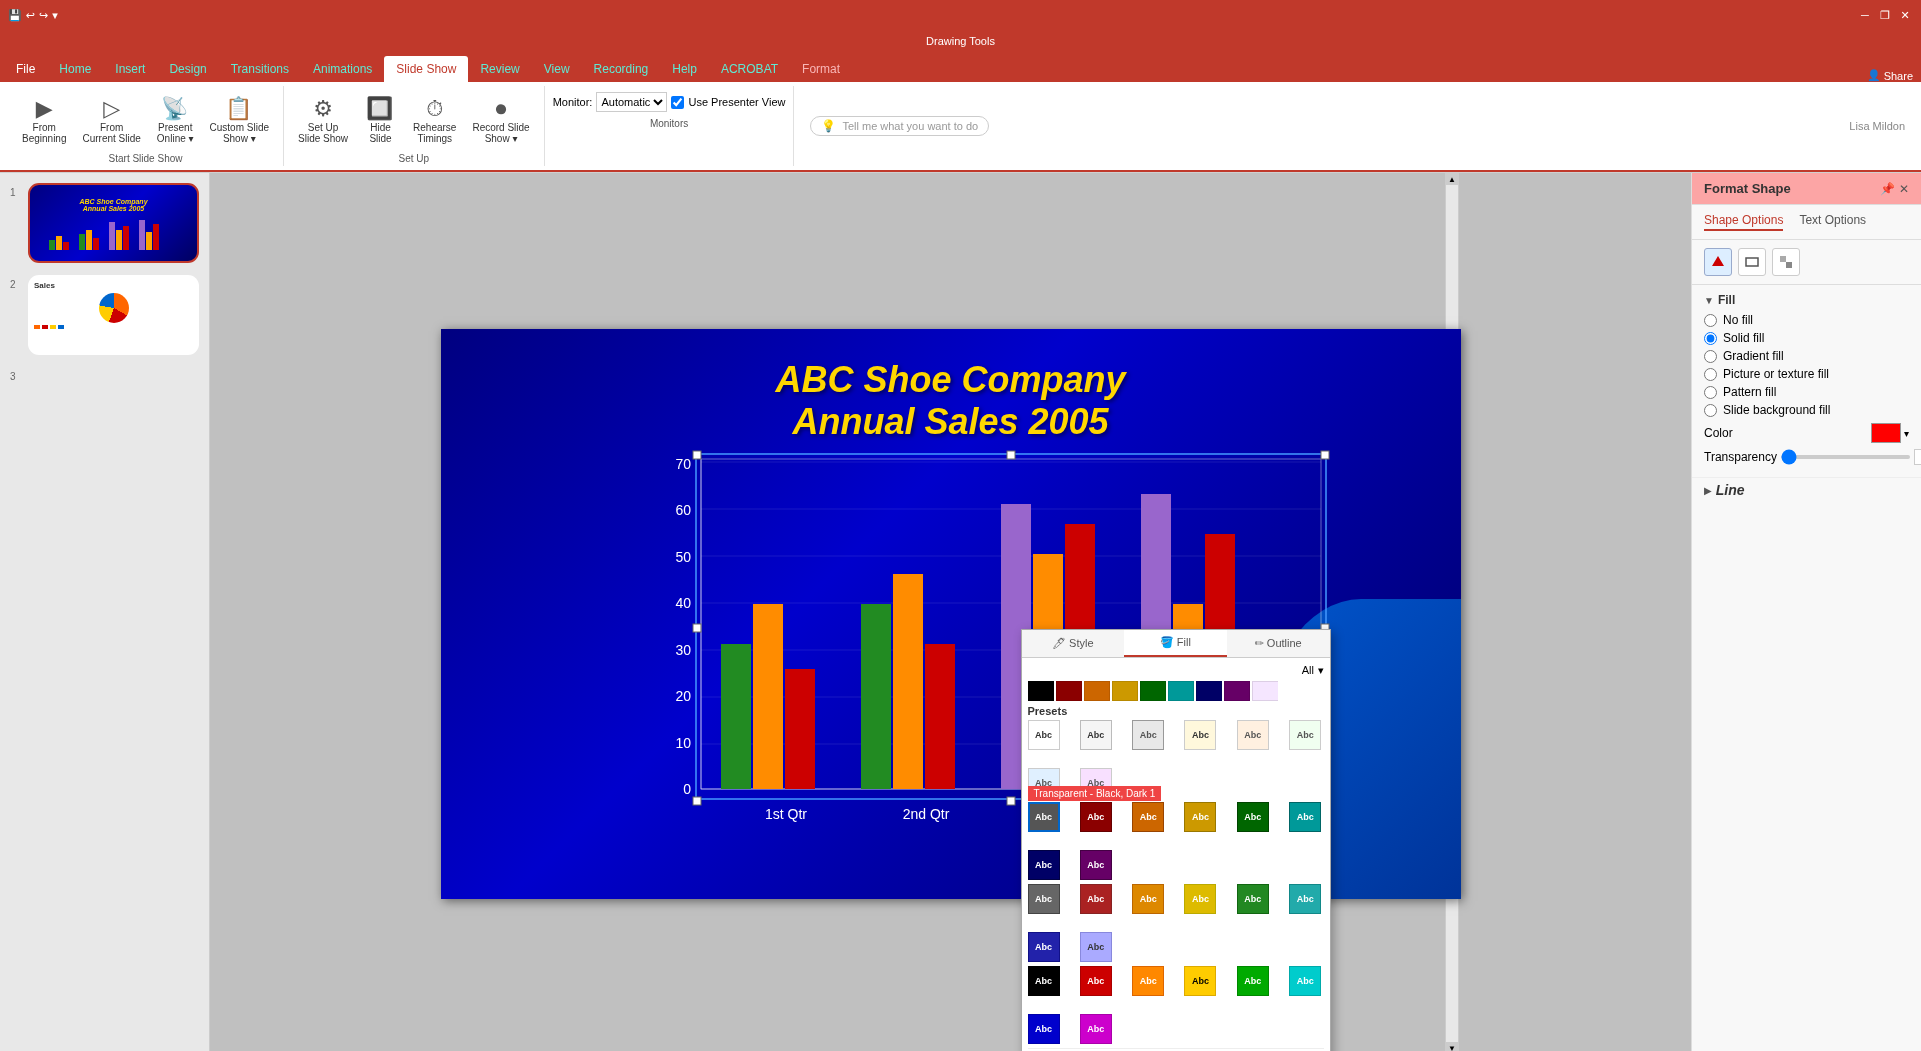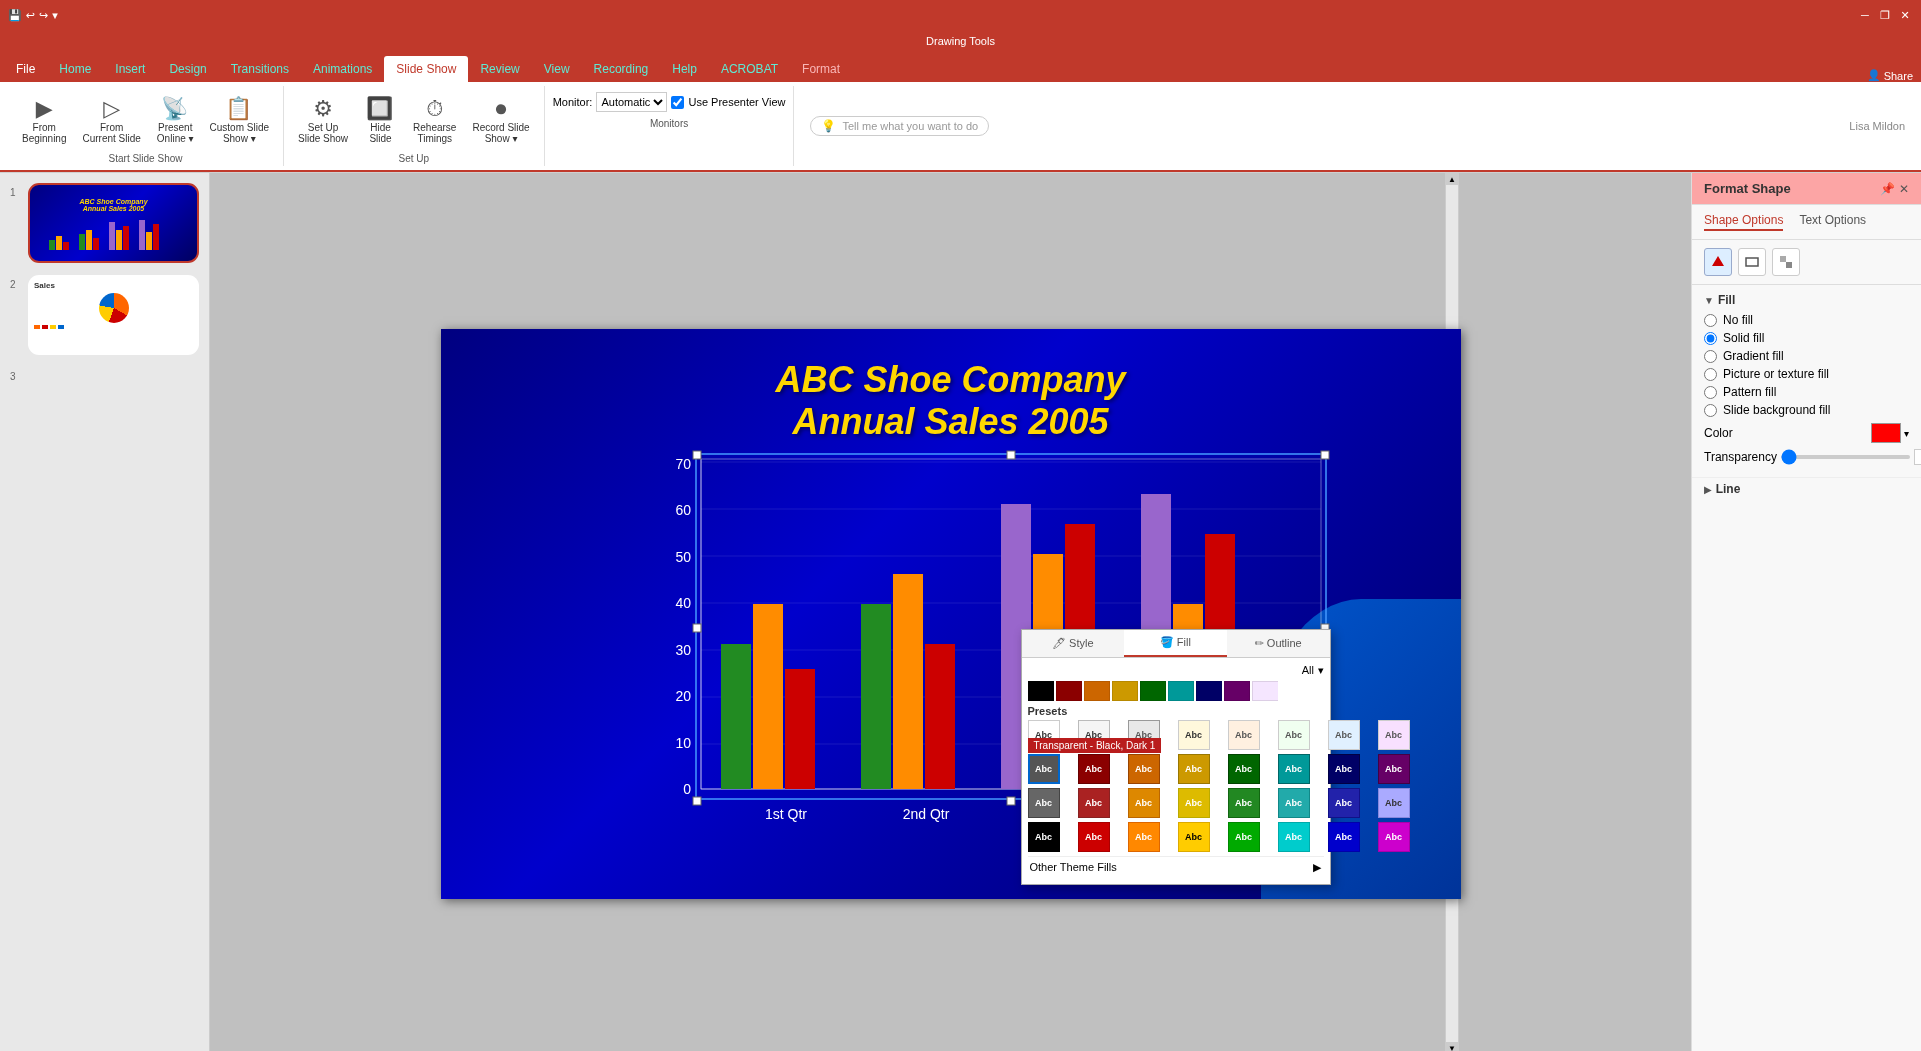--- a/index.html
+++ b/index.html
@@ -338,21 +338,21 @@
       width: 40px;
       font-size: 11px;
       text-align: right;
       border: 1px solid #ccc;
       padding: 1px 3px;
     }
     .line-section {
       padding: 4px 12px;
       border-top: 1px solid #eee;
     }
-    .line-section .section-header .label { font-size: 12px; }
+    .line-section .section-header .label { font-size: 14px; font-style: italic; }
 
     
     #fill-popup {
       position: absolute;
       left: 580px;
       top: 300px;
       width: 310px;
       background: white;
       border: 1px solid #aaa;
       box-shadow: 3px 3px 10px rgba(0,0,0,0.3);
@@ -398,21 +398,21 @@
       border: 1px solid rgba(0,0,0,0.1);
     }
     .presets-label {
       font-size: 11px;
       color: #333;
       font-weight: 600;
       margin: 4px 0 3px 0;
     }
     .presets-grid {
       display: grid;
-      grid-template-columns: repeat(8, 1fr);
+      grid-template-columns: repeat(6, 1fr);
       gap: 18px;
       margin-bottom: 4px;
     }
     .preset-cell {
       width: 32px;
       height: 30px;
       border: 1px solid #ccc;
       display: flex;
       align-items: center;
       justify-content: center;
@@ -753,21 +753,21 @@
             <div class="preset-cell" style="background:#f5f5f5; color:#333; border:1px solid #bbb;">Abc</div>
             <div class="preset-cell" style="background:#e8e8e8; color:#555; border:1px solid #999;" title="Transparent - Black, Dark 1">Abc</div>
             <div class="preset-cell" style="background:#fff8dc; color:#333; border:1px solid #ccc;">Abc</div>
             <div class="preset-cell" style="background:#fff0e0; color:#555; border:1px solid #ccc;">Abc</div>
             <div class="preset-cell" style="background:#f0fff0; color:#555; border:1px solid #ccc;">Abc</div>
             <div class="preset-cell" style="background:#e0f0ff; color:#555; border:1px solid #ccc;">Abc</div>
             <div class="preset-cell" style="background:#f8e0ff; color:#555; border:1px solid #ccc;">Abc</div>
           </div>
 
           <div style="position:relative; margin-bottom:4px;">
-            <div style="position:absolute; top:-16px; left:0; background:#b91c1c; color:white; font-size:10px; padding:2px 6px; white-space:nowrap; z-index:200;">Transparent - Black, Dark 1</div>
+            <div style="position:absolute; top:-16px; left:0; background:#ef4444; color:white; font-size:10px; padding:2px 6px; white-space:nowrap; z-index:200;">Transparent - Black, Dark 1</div>
             <div class="presets-grid">
               <div class="preset-cell" style="background:#555; color:#fff; border:2px solid #0066cc;">Abc</div>
               <div class="preset-cell" style="background:#8B0000; color:#fff; border:1px solid #600;">Abc</div>
               <div class="preset-cell" style="background:#CC6600; color:#fff; border:1px solid #994400;">Abc</div>
               <div class="preset-cell" style="background:#CC9900; color:#fff; border:1px solid #997700;">Abc</div>
               <div class="preset-cell" style="background:#006600; color:#fff; border:1px solid #004400;">Abc</div>
               <div class="preset-cell" style="background:#009999; color:#fff; border:1px solid #006666;">Abc</div>
               <div class="preset-cell" style="background:#000066; color:#fff; border:1px solid #000044;">Abc</div>
               <div class="preset-cell" style="background:#660066; color:#fff; border:1px solid #440044;">Abc</div>
             </div>

